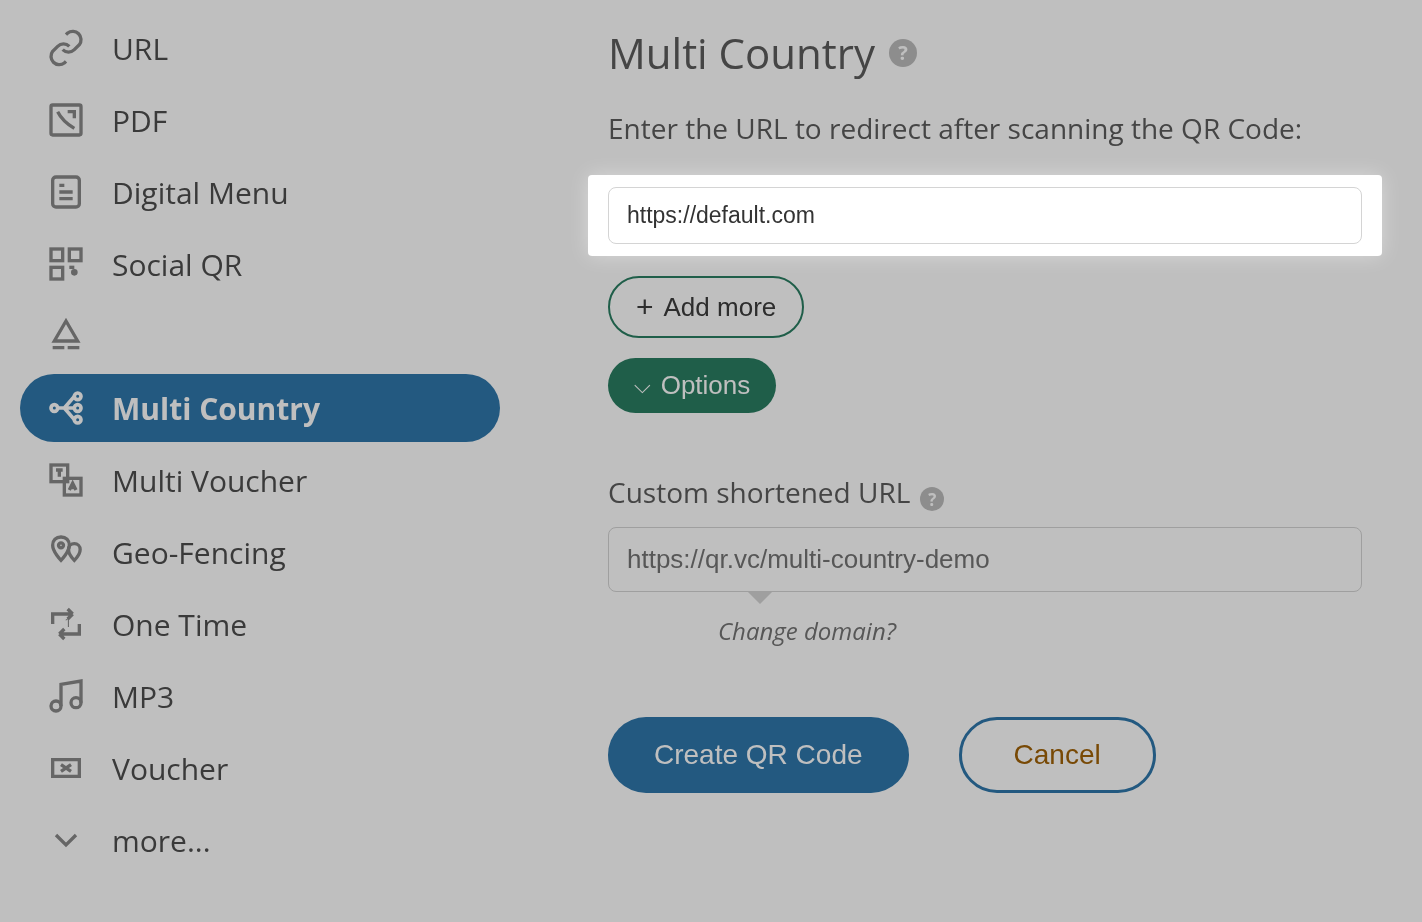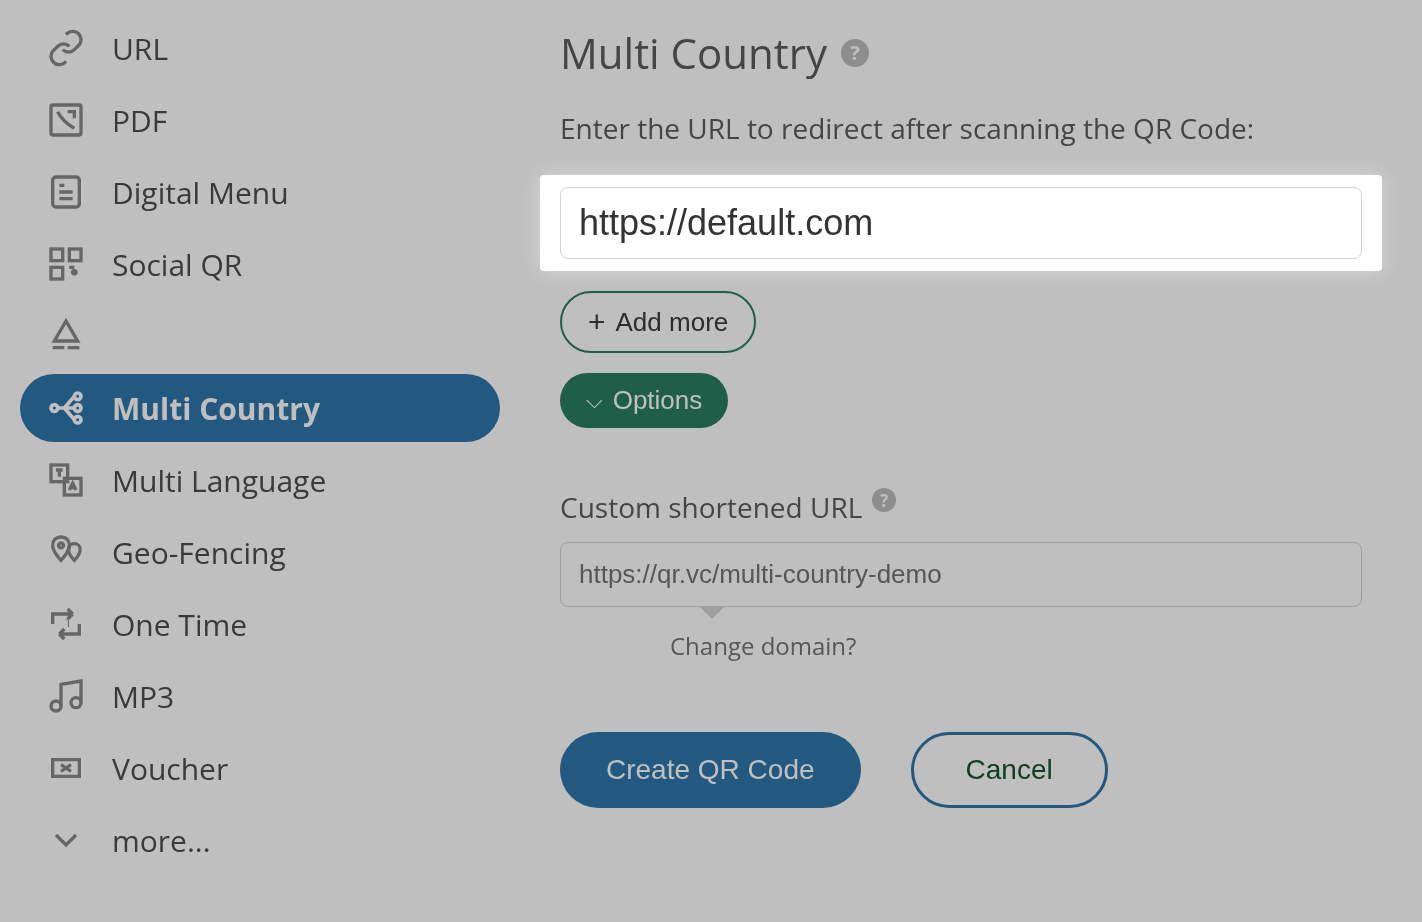--- a/index.html
+++ b/index.html
@@ -15,20 +15,21 @@
     position: absolute;
     inset: 0;
     background: rgba(0,0,0,0.25);
     pointer-events: none;
     z-index: 50;
   }
   .container {
     display: flex;
     height: 100%;
     background: #fff;
+    gap: 48px;
   }
   .sidebar {
     width: 520px;
     padding: 10px 0 0 20px;
   }
   .sidebar-item {
     display: flex;
     align-items: center;
     gap: 24px;
     padding: 12px 28px 12px 24px;
@@ -93,21 +94,21 @@
     position: relative;
     z-index: 100;
     background: #fff;
     padding: 12px 20px;
     margin: 0 -20px;
     border-radius: 4px;
     box-shadow: 0 0 20px rgba(255,255,255,0.4);
   }
   .text-input {
     width: 100%;
-    font-size: 36px;
+    font-size: 23px;
     padding: 14px 18px;
     border: 1px solid #d4d4d4;
     border-radius: 8px;
     color: #333;
     background: #fff;
   }
   .text-input::placeholder { color: #9a9a9a; }
   .pill-btn {
     display: inline-flex;
     align-items: center;
@@ -125,21 +126,21 @@
   }
   .pill-solid-green {
     background: #2a7e62;
     color: #fff;
     border: none;
   }
   .section-label {
     font-size: 28px;
     color: #5d5d5d;
     display: flex;
-    align-items: flex-start;
+    align-items: flex-end;
     gap: 10px;
     margin-top: 60px;
     margin-bottom: 16px;
   }
   .short-url-wrap { position: relative; }
   .short-url-wrap input {
     width: 100%;
     font-size: 26px;
     padding: 16px 18px;
     border: 1px solid #d4d4d4;
@@ -151,20 +152,21 @@
     width: 0; height: 0;
     border-left: 12px solid transparent;
     border-right: 12px solid transparent;
     border-top: 12px solid #d4d4d4;
     position: absolute;
     left: 140px;
     bottom: -12px;
   }
   .change-domain {
     font-size: 24px;
+    font-style: italic;
     color: #757575;
     margin-top: 22px;
     margin-left: 110px;
     cursor: pointer;
     display: inline-block;
     text-align: center;
   }
   .action-row {
     display: flex;
     gap: 50px;
@@ -172,21 +174,21 @@
   }
   .big-btn {
     font-size: 28px;
     padding: 22px 46px;
     border-radius: 999px;
     cursor: pointer;
   }
   .btn-primary { background: #2f77ab; color: #fff; border: none; }
   .btn-secondary {
     background: #fff;
-    color: #14532d;
+    color: #a16207;
     border: 3px solid #2f77ab;
     padding: 13px 52px;
   }
   .plus-glyph { font-size: 30px; font-weight: 400; }
   .chev-glyph { font-size: 22px; }
 </style>
 </head>
 <body>
 
 <div class="container">
@@ -258,21 +260,21 @@
     </div>
 
     <div class="sidebar-item">
       <span class="icon">
         <svg viewBox="0 0 24 24" stroke-width="2">
             <rect x="3" y="3" width="10" height="10"></rect>
             <rect x="11" y="11" width="10" height="10"></rect>
             <path d="M6 6h4M8 6v4M14 18l2-4 2 4M14.7 16.5h2.6"></path>
           </svg>
       </span>
-      <span>Multi Language</span>
+      <span>Multi Voucher</span>
     </div>
 
     <div class="sidebar-item">
       <span class="icon">
         <svg viewBox="0 0 24 24" stroke-width="2">
             <path d="M9 3c-3 0-5 2-5 5 0 4 5 9 5 9s5-5 5-9c0-3-2-5-5-5z"></path>
             <circle cx="9" cy="8" r="1.5"></circle>
             <path d="M17 7c-2 0-3.5 1.5-3.5 3.5 0 3 3.5 6.5 3.5 6.5s3.5-3.5 3.5-6.5C20.5 8.5 19 7 17 7z"></path>
           </svg>
       </span>

